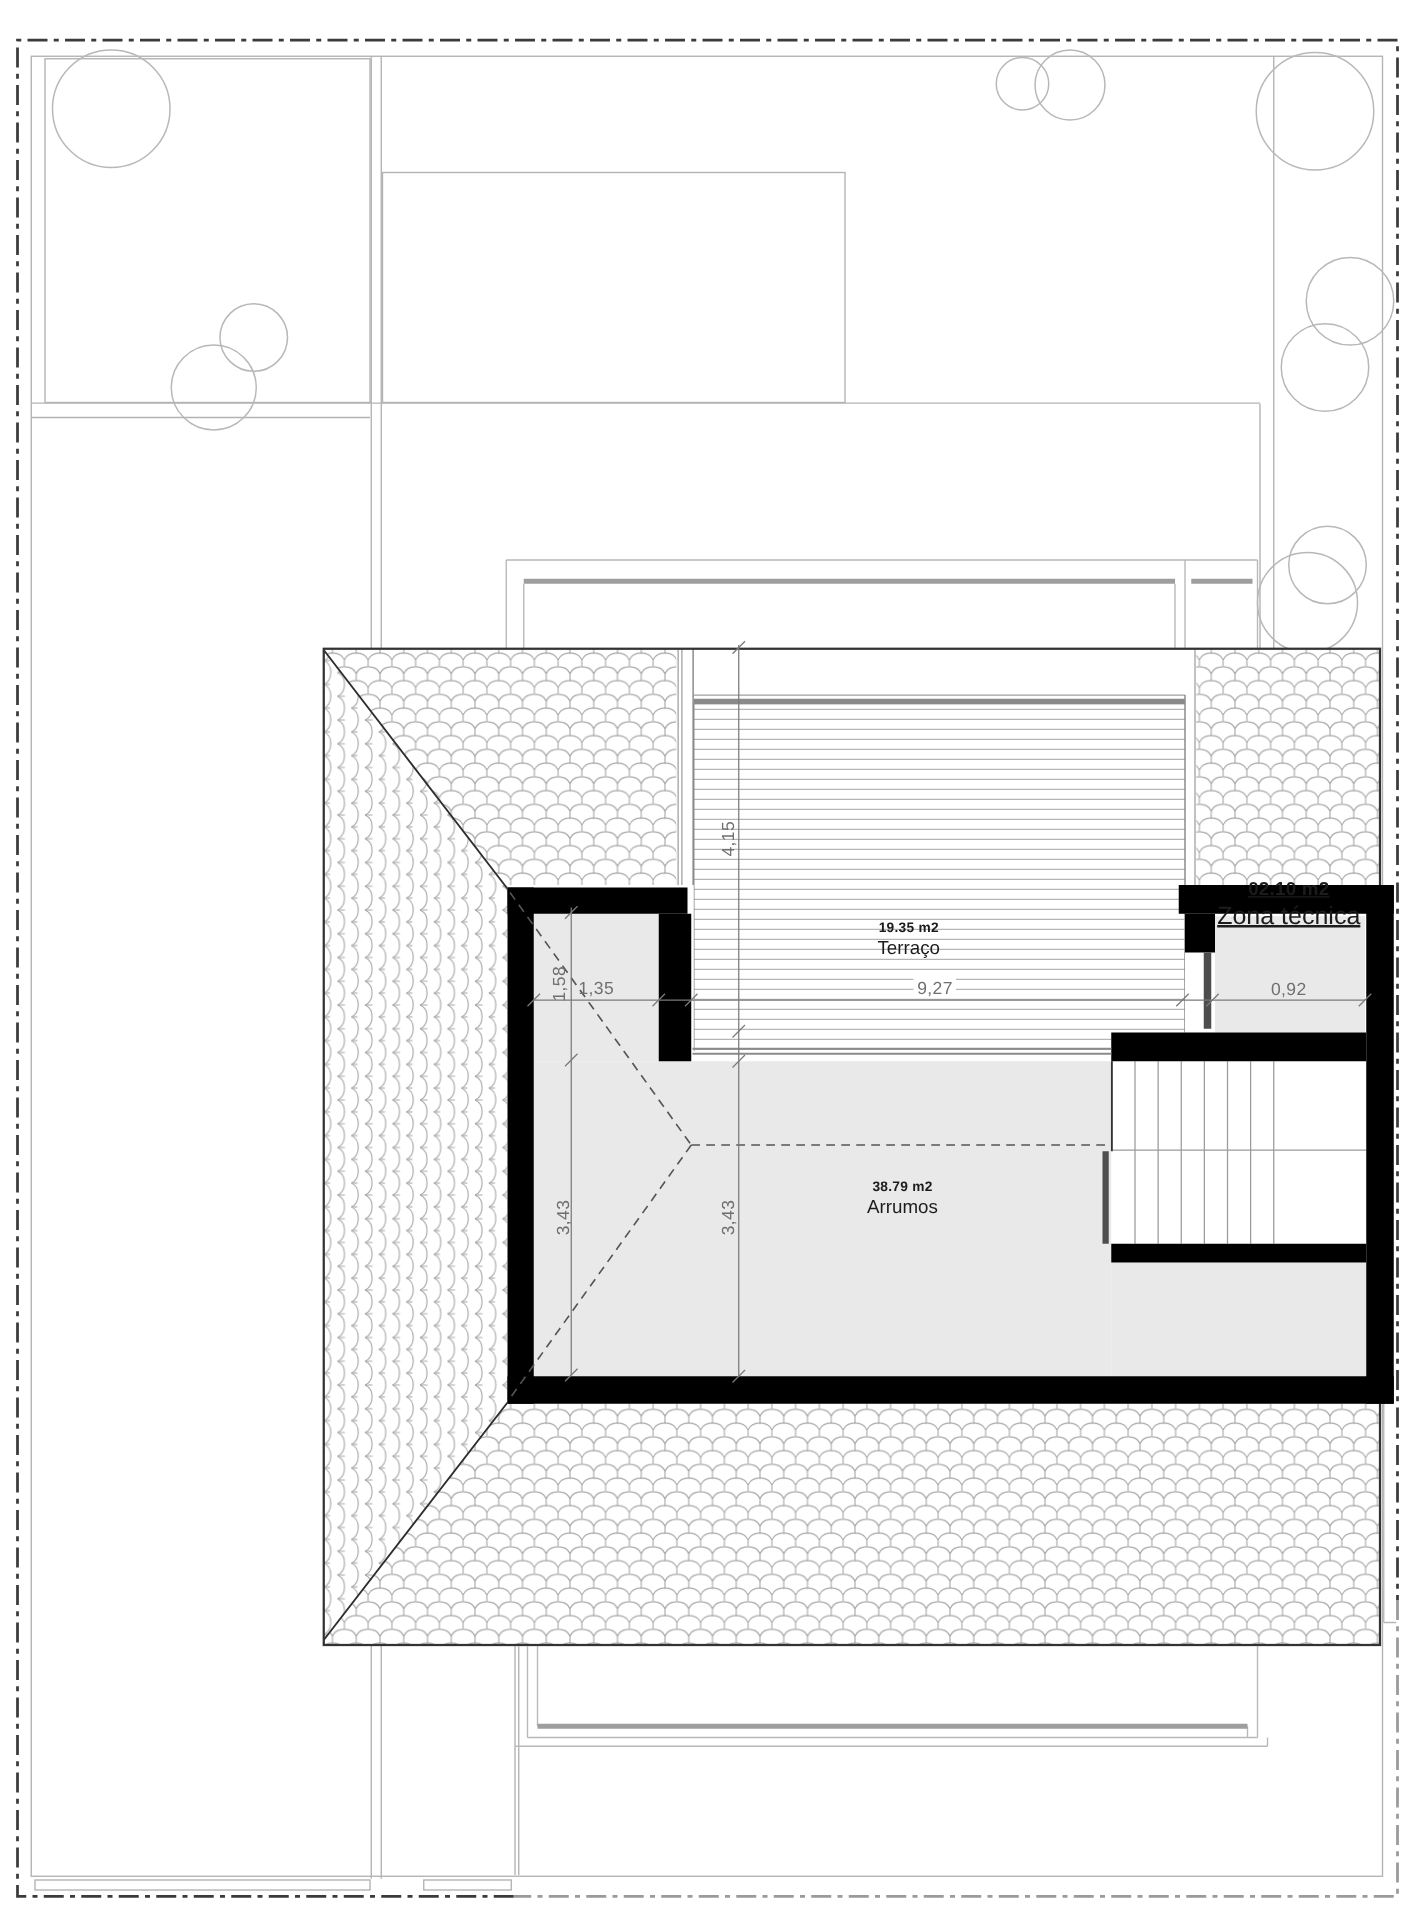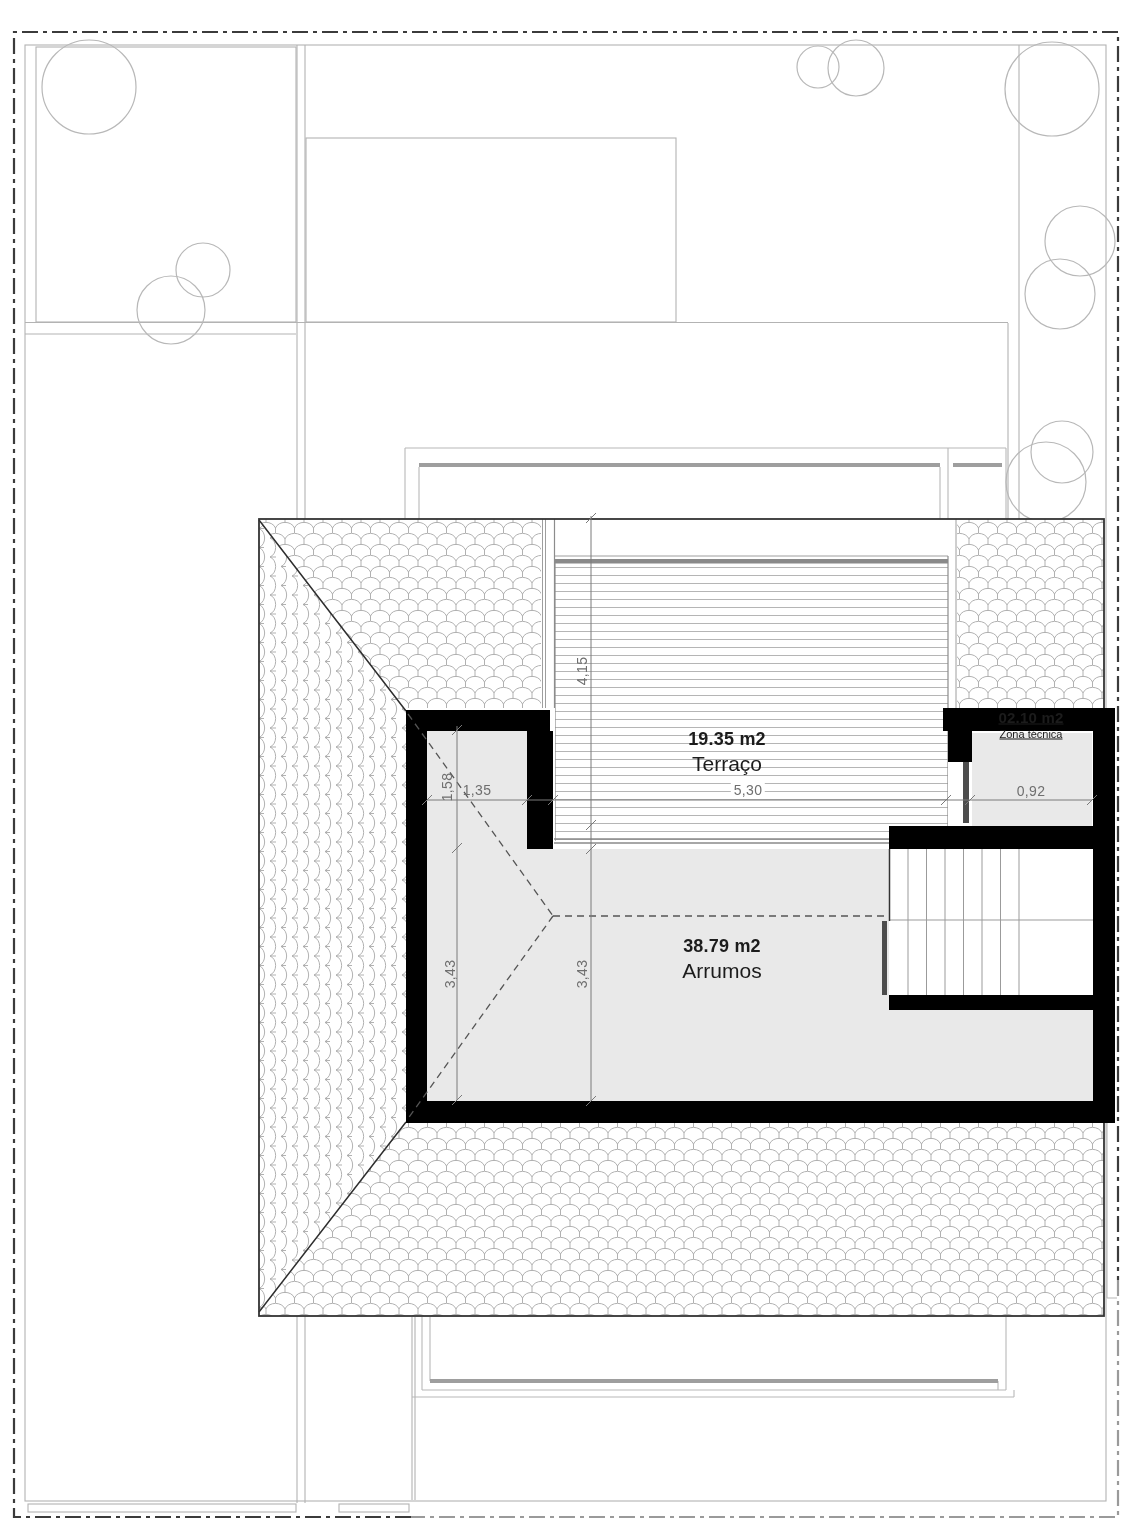--- a/index.html
+++ b/index.html
@@ -1,23 +1,23 @@
 <!DOCTYPE html>
 <html><head>
 <meta charset="utf-8">
 <style>
   html,body{margin:0;padding:0;background:#fff;}
   body{font-family:"Liberation Sans", sans-serif;}
   #canvas{position:relative;width:1125px;height:1526px;background:#ffffff;overflow:hidden;}
   #canvas svg{position:absolute;left:0;top:0;}
   .room-label{position:absolute;transform:translate(-50%,-50%);text-align:center;color:#1c1c1c;white-space:nowrap;}
-  .room-label .area{font-weight:bold;font-size:18px;letter-spacing:.2px;}
-  .room-label .rname{font-size:21px;margin-top:2px;}
+  .room-label .area{font-weight:bold;font-size:11px;letter-spacing:.2px;}
+  .room-label .rname{font-size:15px;margin-top:2px;}
   .room-label.small .area{font-size:15px;}
-  .room-label.small .rname{font-size:11px;}
+  .room-label.small .rname{font-size:20px;}
   .dim-label{position:absolute;transform:translate(-50%,-50%);font-size:14px;color:#6f6f6f;white-space:nowrap;letter-spacing:.3px;}
   .dim-label.vert{transform:translate(-50%,-50%) rotate(-90deg);}
   .dim-label.onwhite{background:#ffffff;padding:0 3px;}
 </style>
 </head>
 <body>
 
 <div id="canvas">
 
 <svg width="1125" height="1526" viewBox="0 0 1125 1526">
@@ -180,16 +180,16 @@
 <div class="room-label" style="left:722px;top:959px;">
   <div class="area">38.79 m2</div>
   <div class="rname">Arrumos</div>
 </div>
 
 <div class="dim-label vert" style="left:582px;top:671px;">4,15</div>
 <div class="dim-label vert" style="left:447px;top:787px;">1,58</div>
 <div class="dim-label vert" style="left:450px;top:974px;">3,43</div>
 <div class="dim-label vert" style="left:582px;top:974px;">3,43</div>
 <div class="dim-label" style="left:477px;top:790px;text-align:center;">1,35</div>
-<div class="dim-label onwhite" style="left:748px;top:790px;">5,30</div>
+<div class="dim-label onwhite" style="left:748px;top:790px;">9,27</div>
 <div class="dim-label" style="left:1031px;top:791px;">0,92</div>
 
 </div>
 
 </body></html>

